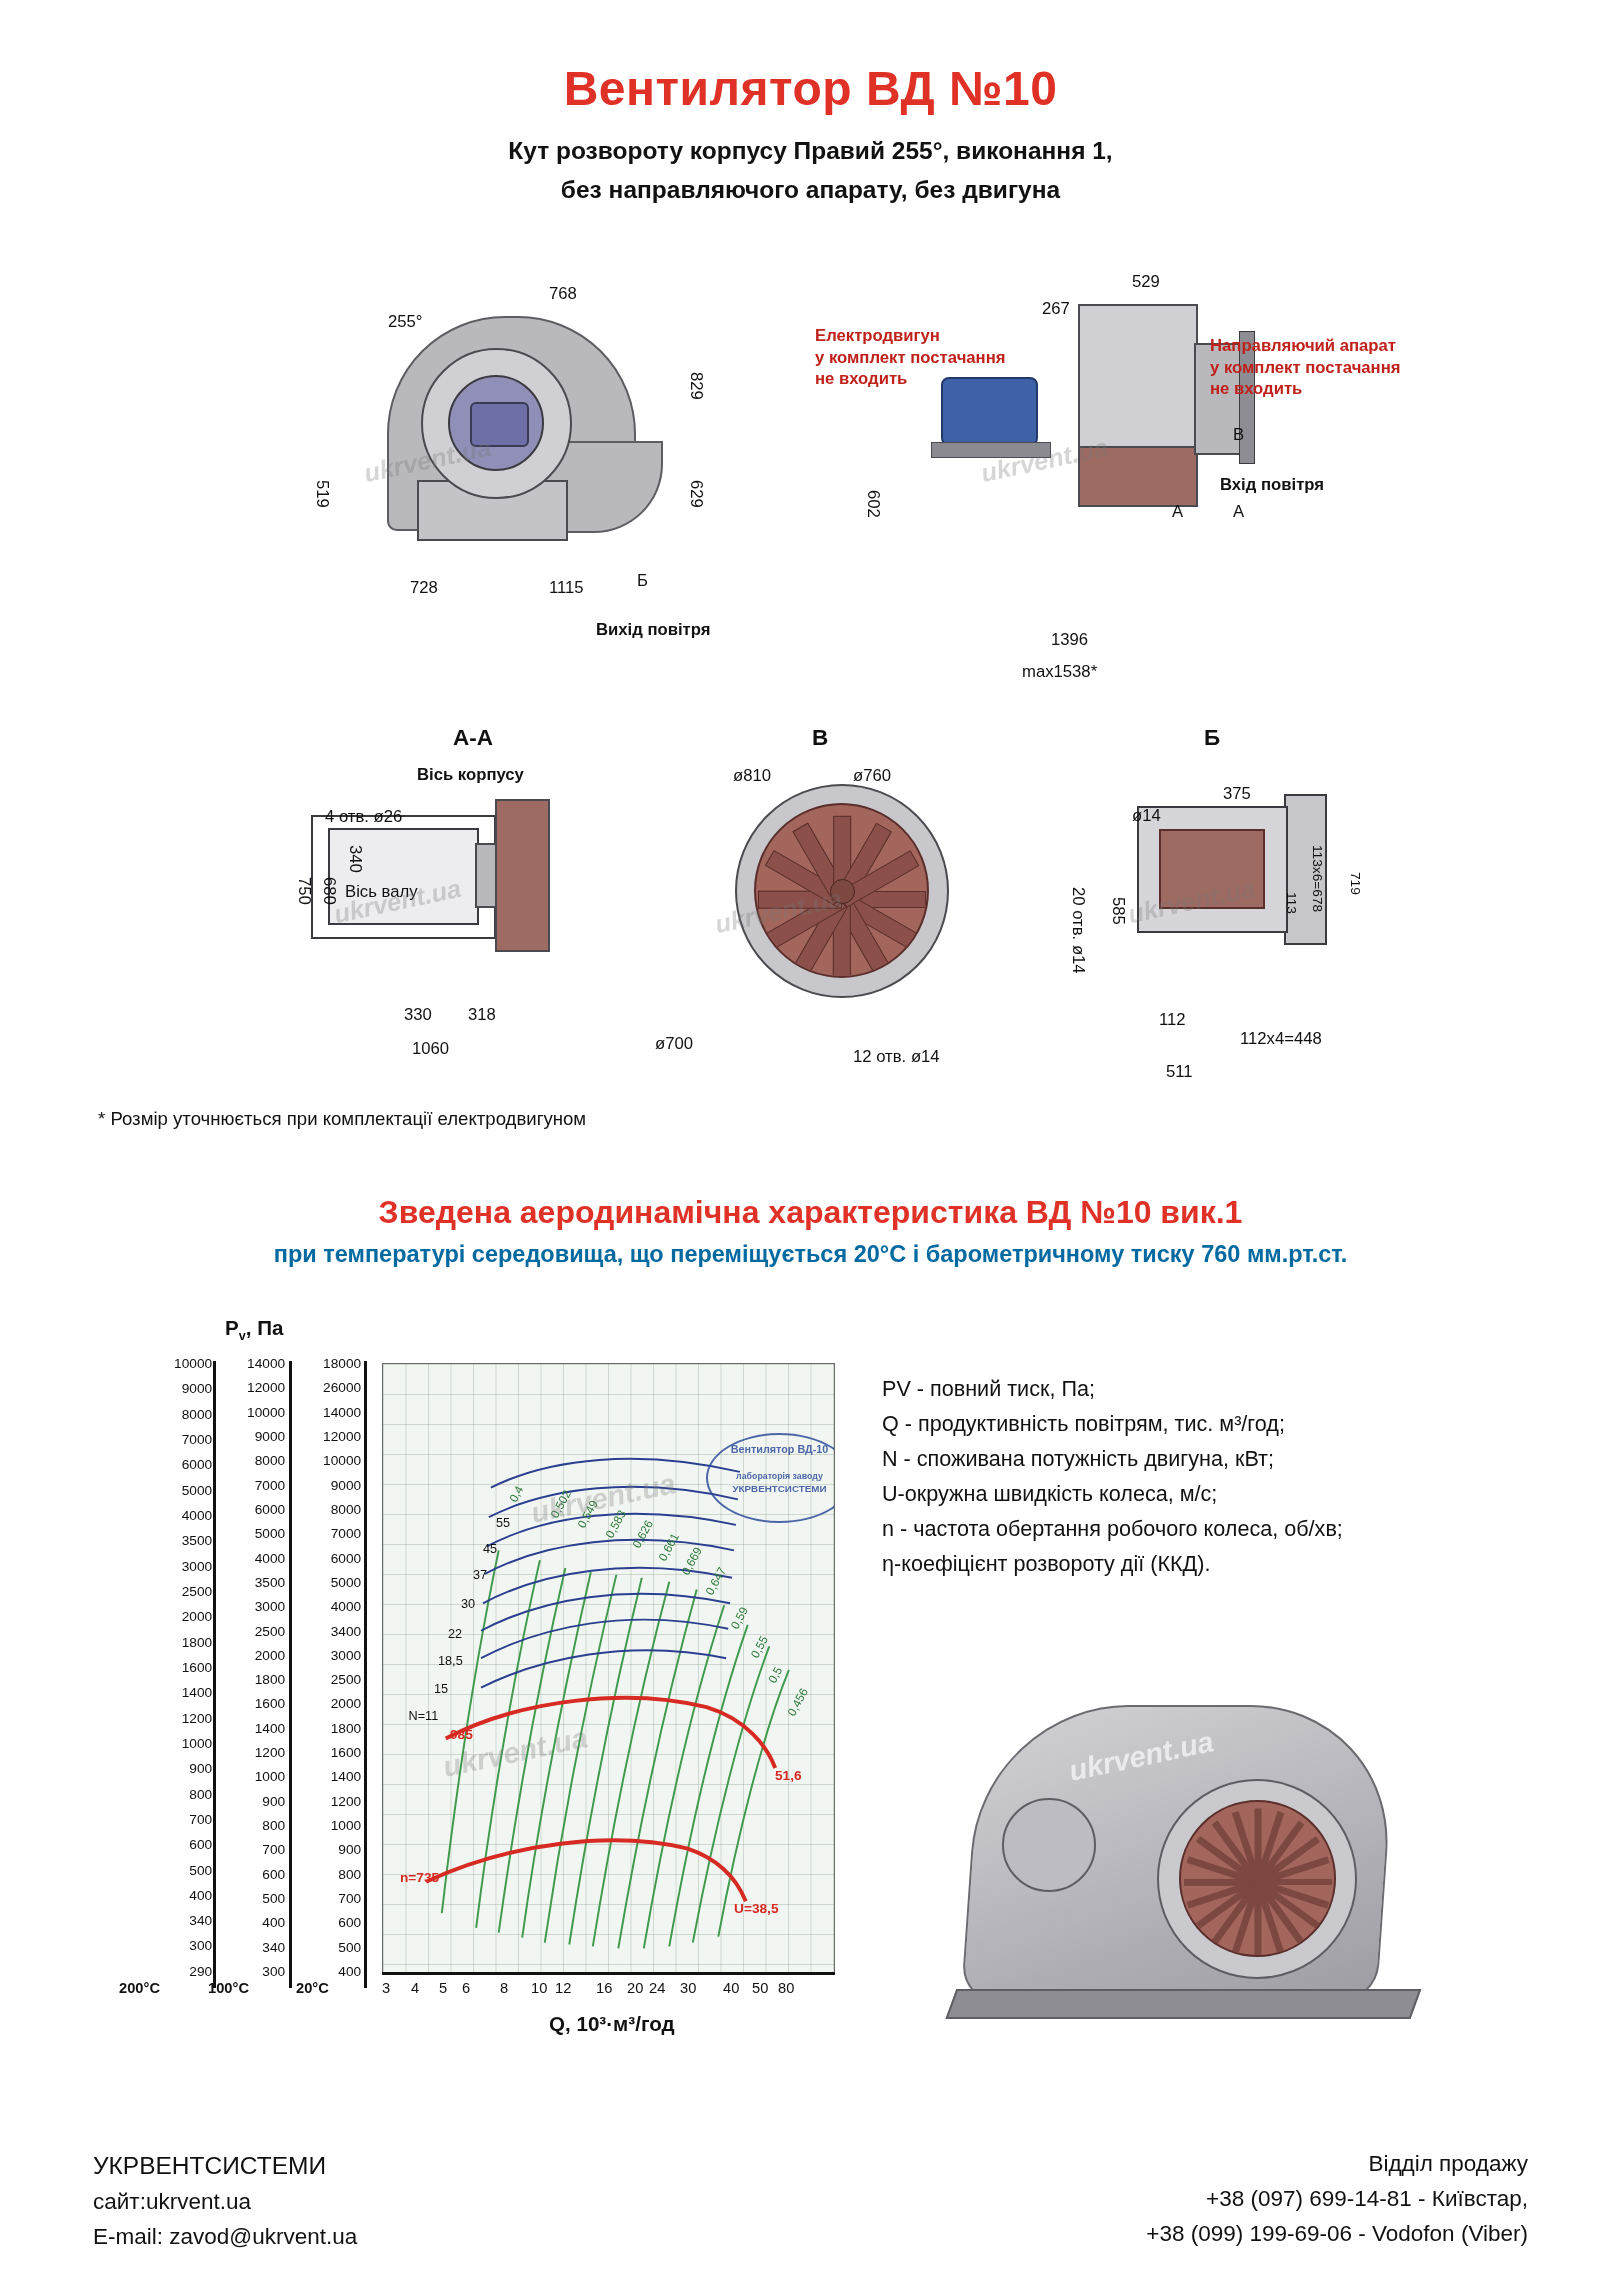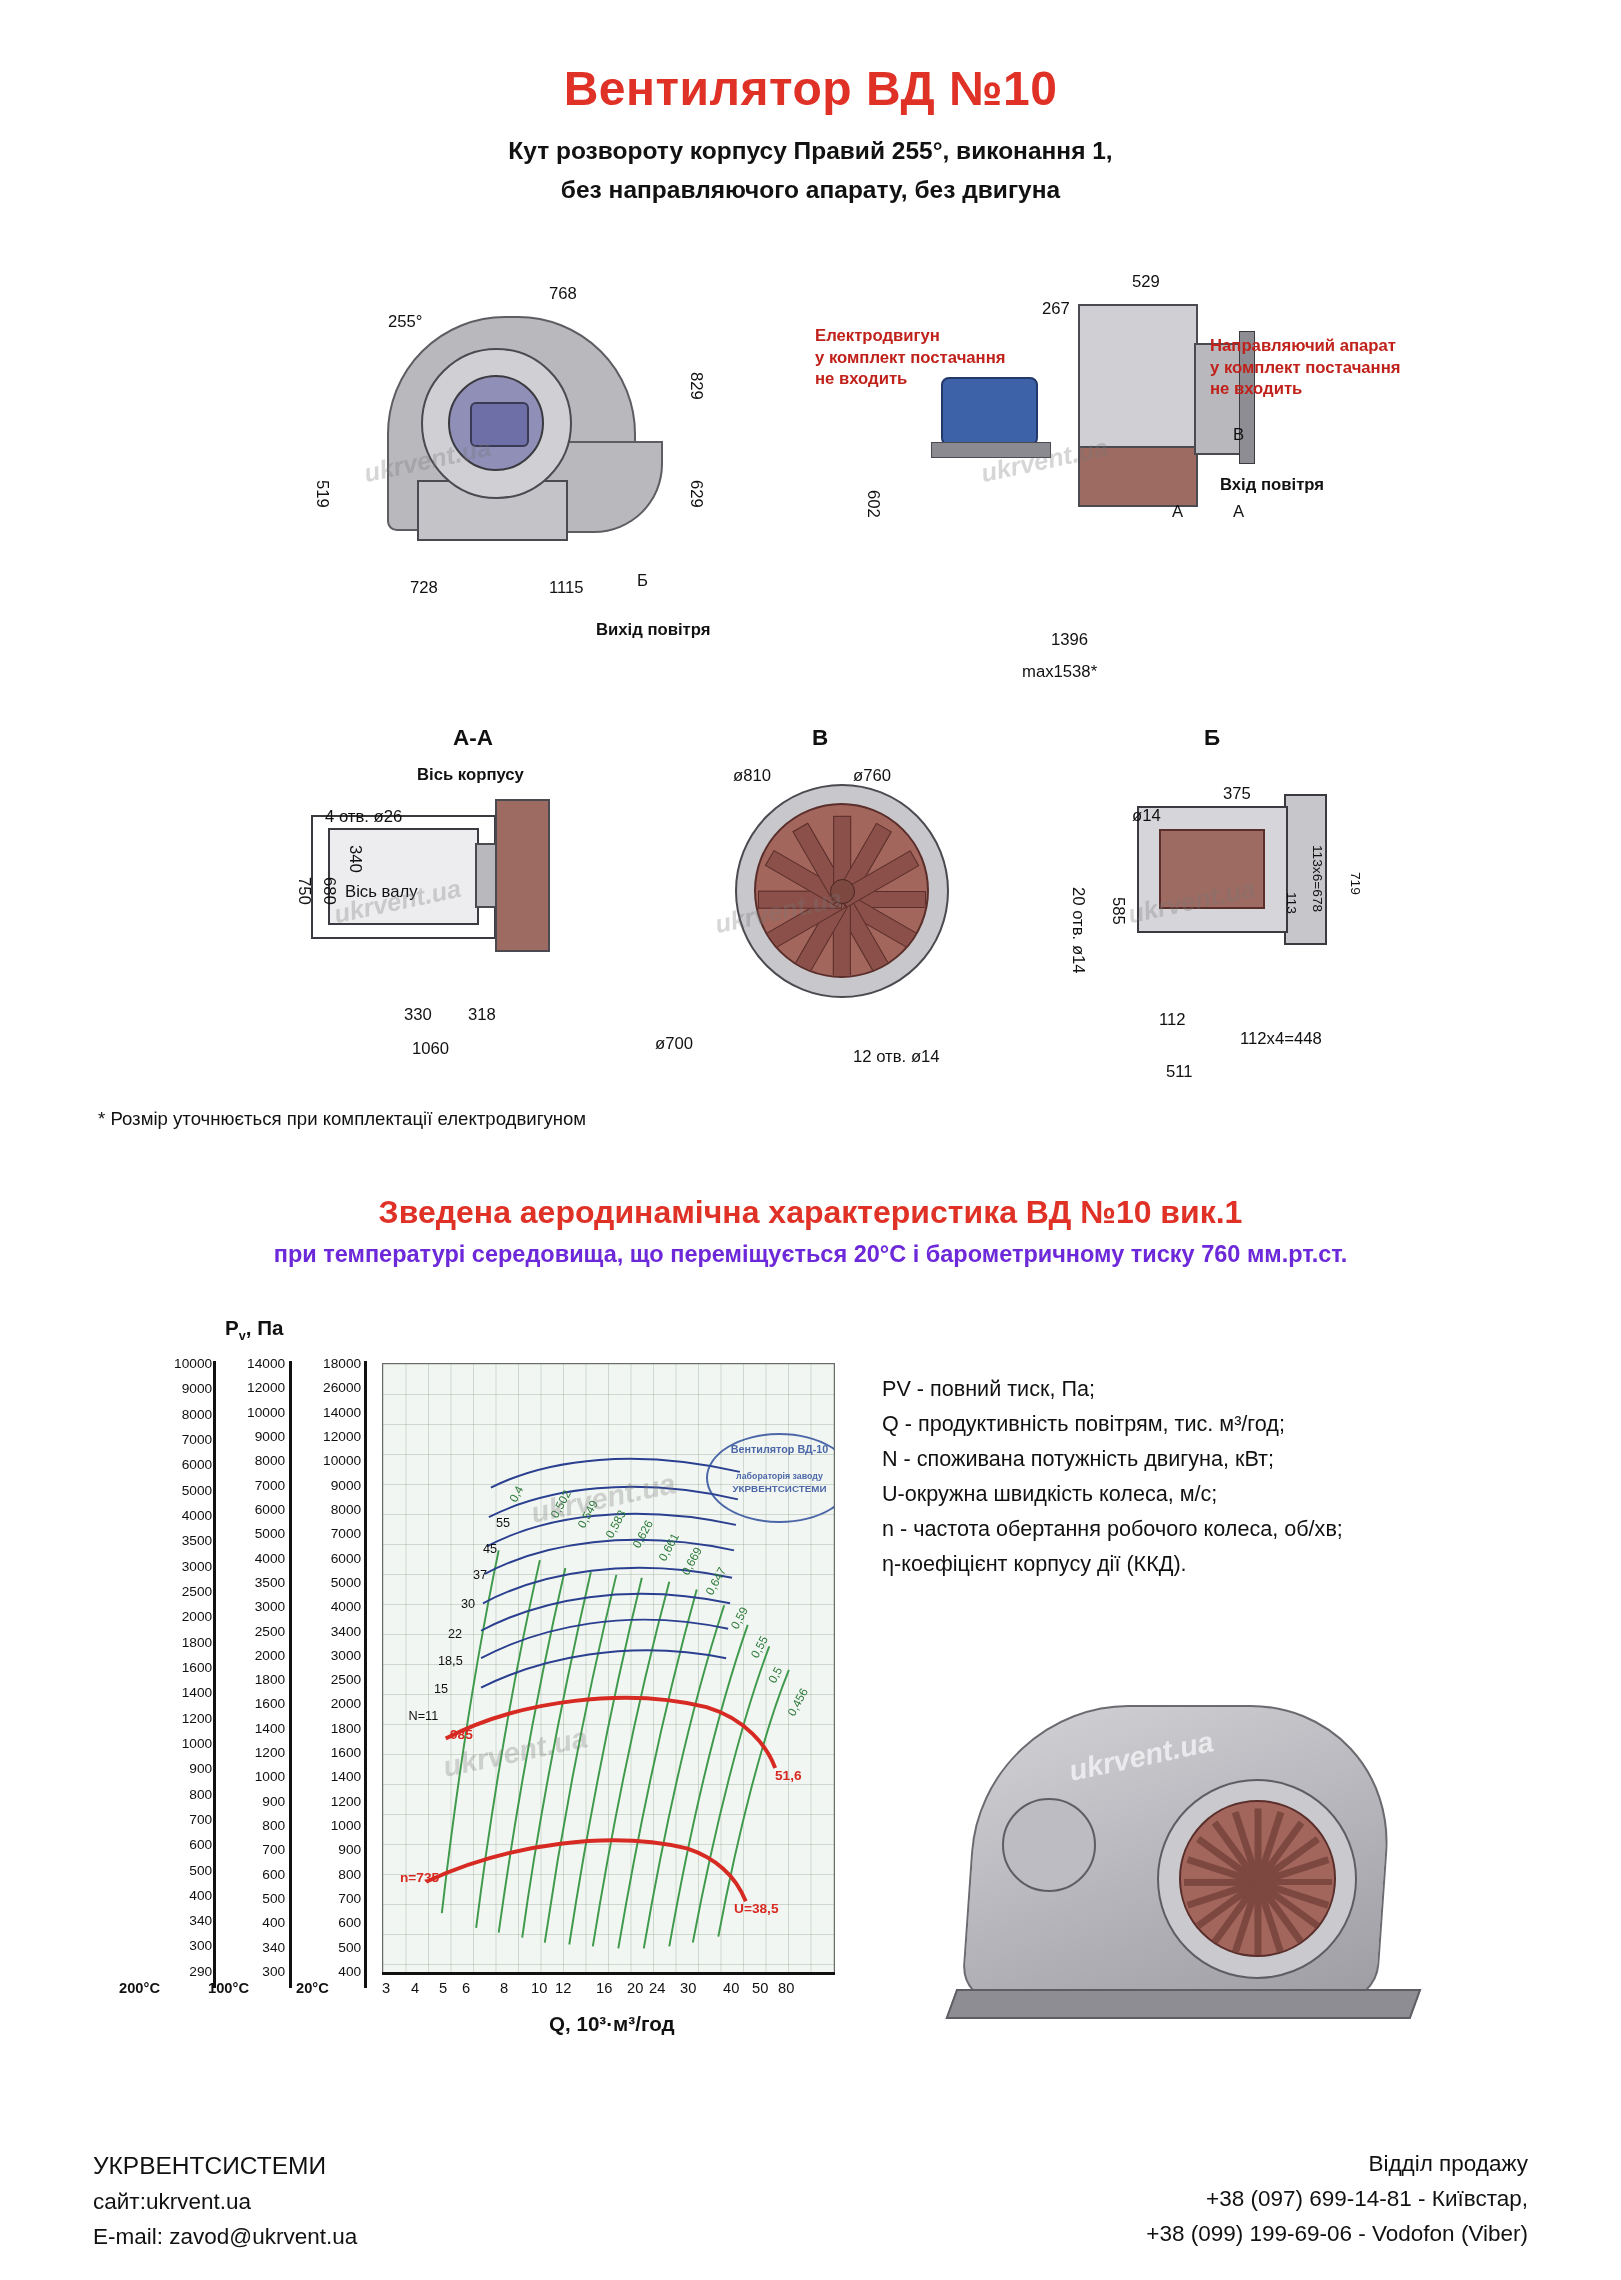--- a/index.html
+++ b/index.html
@@ -159,21 +159,21 @@
     position:absolute;left:98px;top:1108px;font-size:18.6px;color:#111;
   }
 
   
   .chart-title{
     position:absolute;left:0;top:1194px;width:1621px;text-align:center;
     font-size:32px;font-weight:bold;color:#e03127;
   }
   .chart-sub{
     position:absolute;left:0;top:1241px;width:1621px;text-align:center;
-    font-size:23.5px;font-weight:bold;color:#6d28d9;
+    font-size:23.5px;font-weight:bold;color:#0369a1;
   }
 
   .chart-wrap{position:absolute;left:88px;top:1304px;width:784px;height:774px;}
   .axis-label-p{
     position:absolute;left:137px;top:11.8px;font-size:20.6px;font-weight:bold;
   }
   .plot{
     position:absolute;left:294px;top:59px;width:451px;height:608px;
     background:#f2f6f2;border:1px solid #6a6a6a;
     background-image:
@@ -541,21 +541,21 @@
     <div class="xtemp" style="left:208px;">20°C</div>
     <div class="qlabel">Q, 10³·м³/год</div>
   </div>
 
   <div class="legend">
     <div>PV - повний тиск, Па;</div>
     <div>Q - продуктивність повітрям, тис. м³/год;</div>
     <div>N - споживана потужність двигуна, кВт;</div>
     <div>U-окружна швидкість колеса, м/с;</div>
     <div>n - частота обертання робочого колеса, об/хв;</div>
-    <div>η-коефіцієнт корпусу дії (ККД).</div>
+    <div>η-коефіцієнт розвороту дії (ККД).</div>
   </div>
 
   <div class="pic3d">
     <div class="pic-body"></div>
     <div class="pic-base"></div>
     <div class="pic-flange"></div>
     <div class="pic-inlet"></div>
     <div class="pic-inlet2">
       <div class="pic-blade" style="transform:rotate(0deg)"></div>
       <div class="pic-blade" style="transform:rotate(18deg)"></div>

